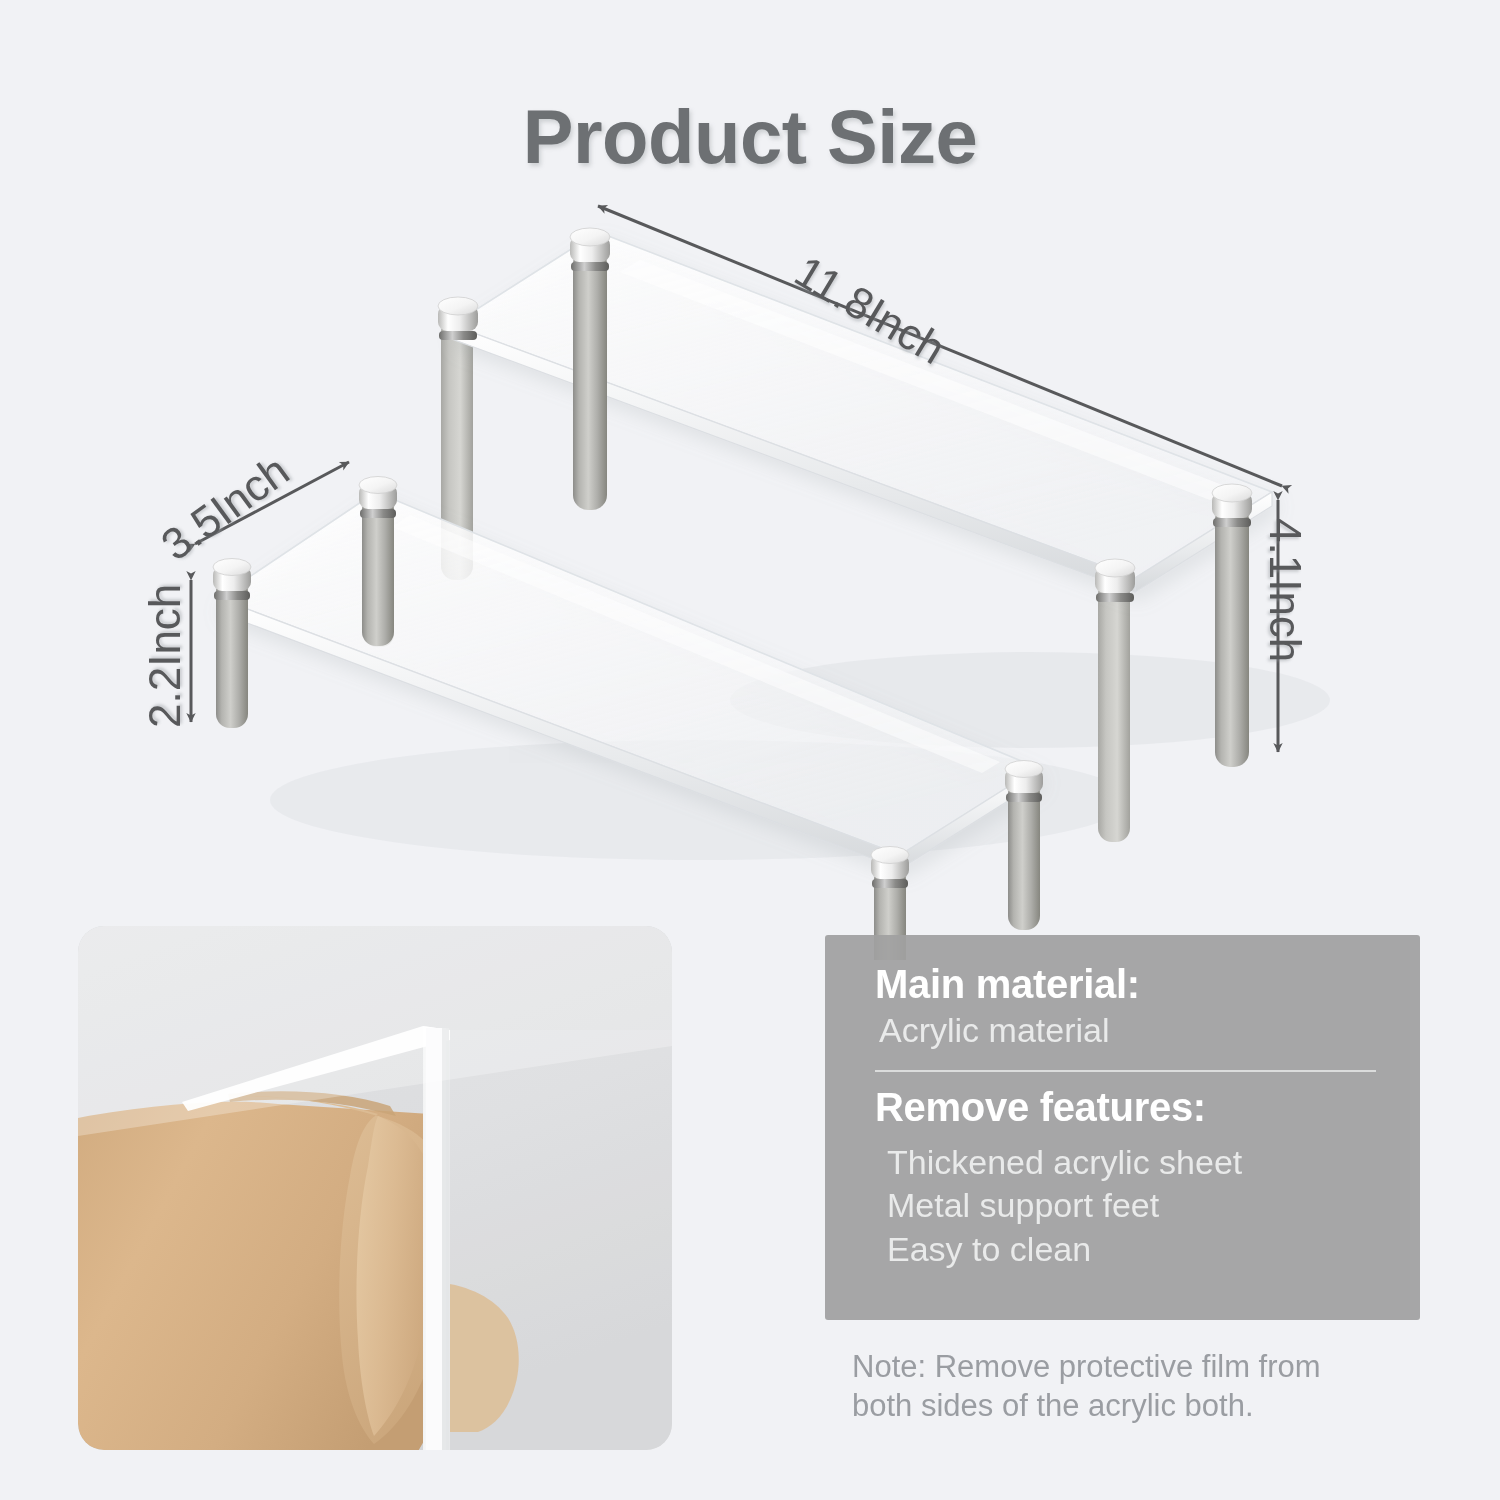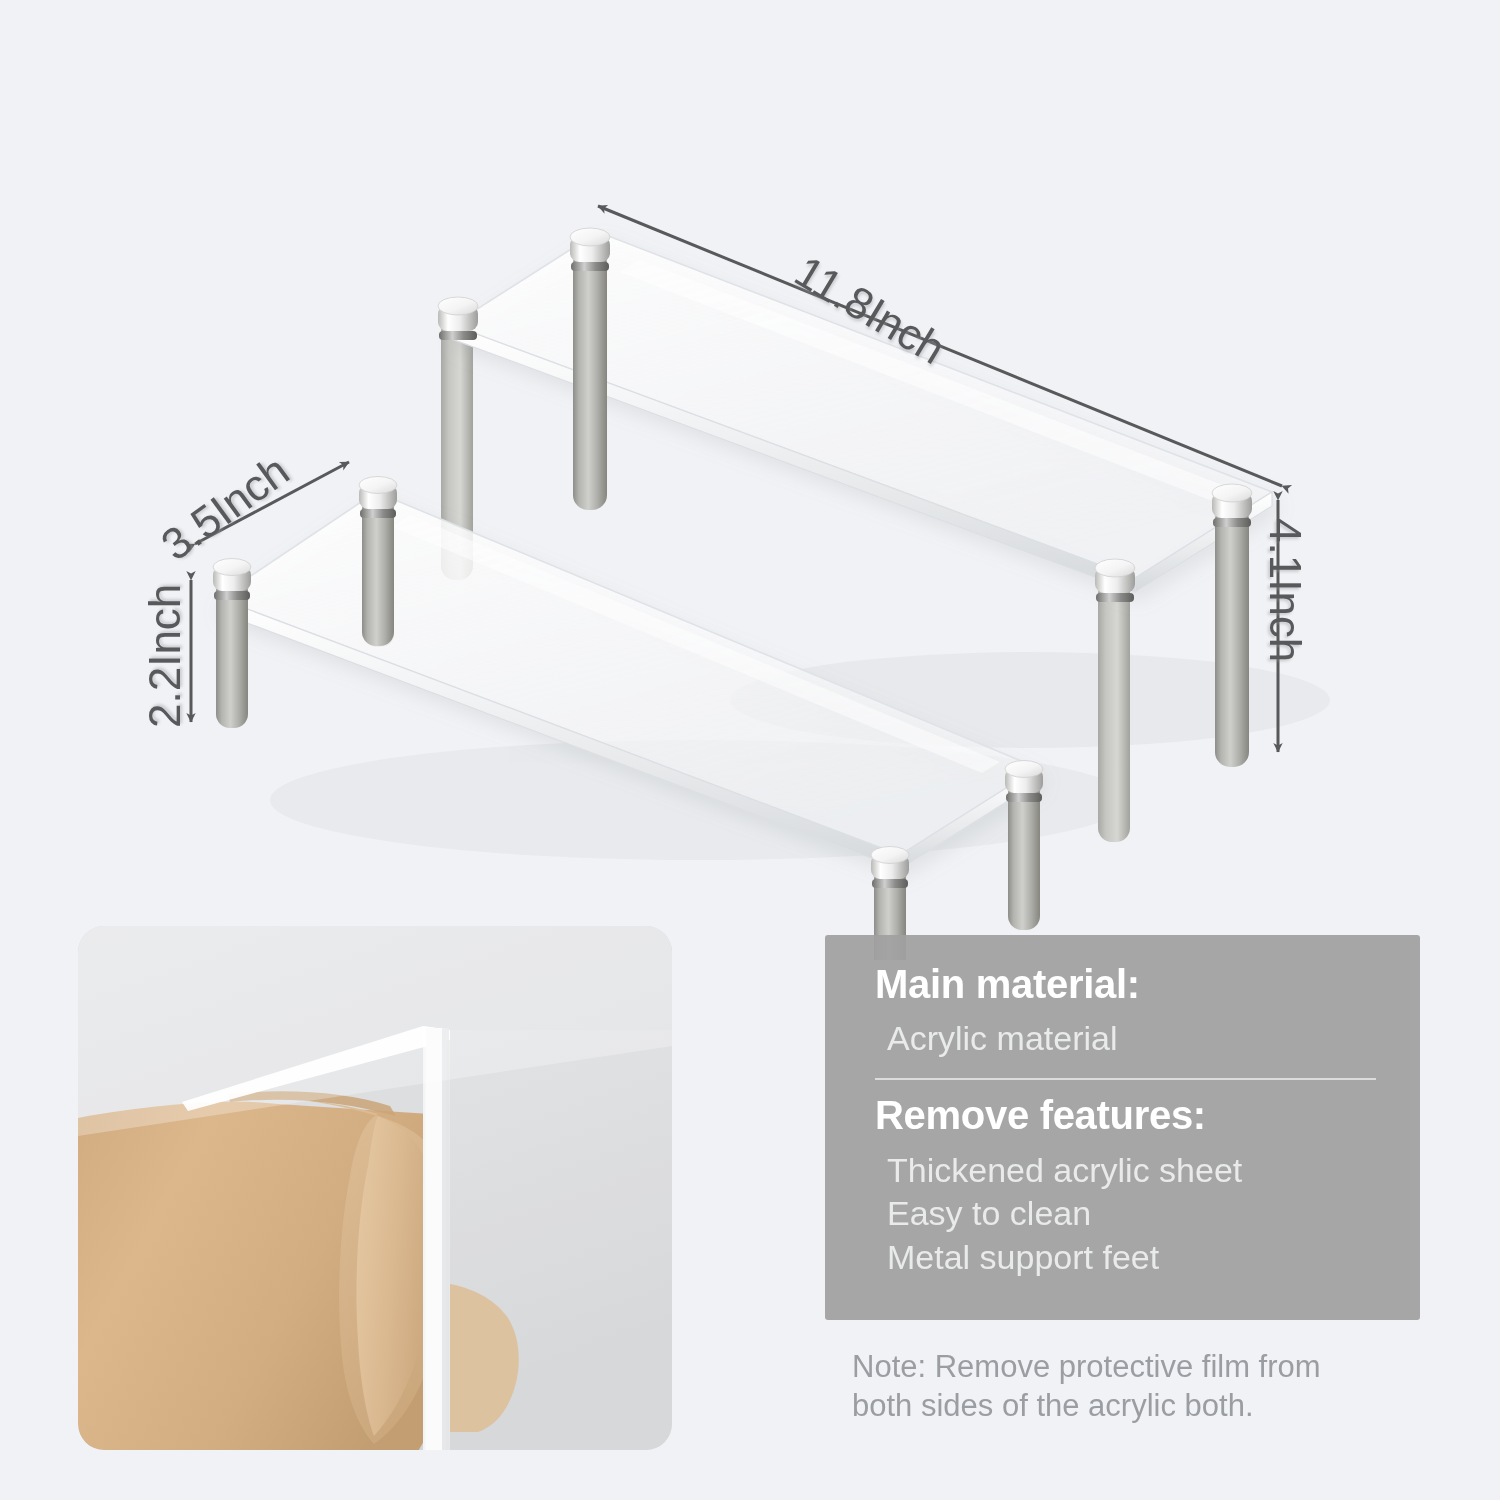--- a/index.html
+++ b/index.html
@@ -54,21 +54,21 @@
     box-sizing:border-box;
   }
   .info-inner{padding:28px 36px 0 50px;}
   .info-h{
     font-size:40px;font-weight:700;color:#ffffff;
     line-height:1.08;margin:0 0 4px 0;
     letter-spacing:-0.3px;
   }
   .info-sub{
     font-size:34px;font-weight:400;color:#e9eaea;
-    line-height:1.22;margin:12px;
+    line-height:1.22;margin:4px;
   }
   .info-divider{
     height:2px;background:#e4e5e5;opacity:.85;
     margin:18px 0 14px 0;width:calc(100% - 8px);
   }
   .feat-list{list-style:none;margin:12px;padding:0;}
   .feat-list li{
     font-size:34px;font-weight:400;color:#e9eaea;
     line-height:1.28;
   }
@@ -79,20 +79,21 @@
     font-size:31px;font-weight:400;color:#9a9da2;
     line-height:1.25;
   }
   .note div{white-space:nowrap;}
 </style>
 </head>
 <body>
 
 <div id="stage">
 
+  <div class="title">Product Size</div>
 
   <div class="illus">
     <svg width="1500" height="960" viewBox="0 0 1500 960" xmlns="http://www.w3.org/2000/svg">
       <defs>
 
         <linearGradient id="legGrad" x1="0" y1="0" x2="1" y2="0">
           <stop offset="0%" stop-color="#8d8d8a"></stop>
           <stop offset="18%" stop-color="#b4b4b0"></stop>
           <stop offset="45%" stop-color="#cfcfcb"></stop>
           <stop offset="72%" stop-color="#aeaeaa"></stop>
@@ -329,22 +330,22 @@
   <div class="info-card">
     <div class="info-inner">
       <div class="info-h">Main material:</div>
       <div class="info-sub">Acrylic material</div>
 
       <div class="info-divider"></div>
 
       <div class="info-h">Remove features:</div>
       <ul class="feat-list">
         <li>Thickened acrylic sheet</li>
+        <li>Metal support feet</li>
         <li>Easy to clean</li>
-        <li>Metal support feet</li>
       </ul>
     </div>
   </div>
 
   <div class="note">
     <div>Note: Remove protective film from</div>
     <div>both sides of the acrylic both.</div>
   </div>
 
 </div>

